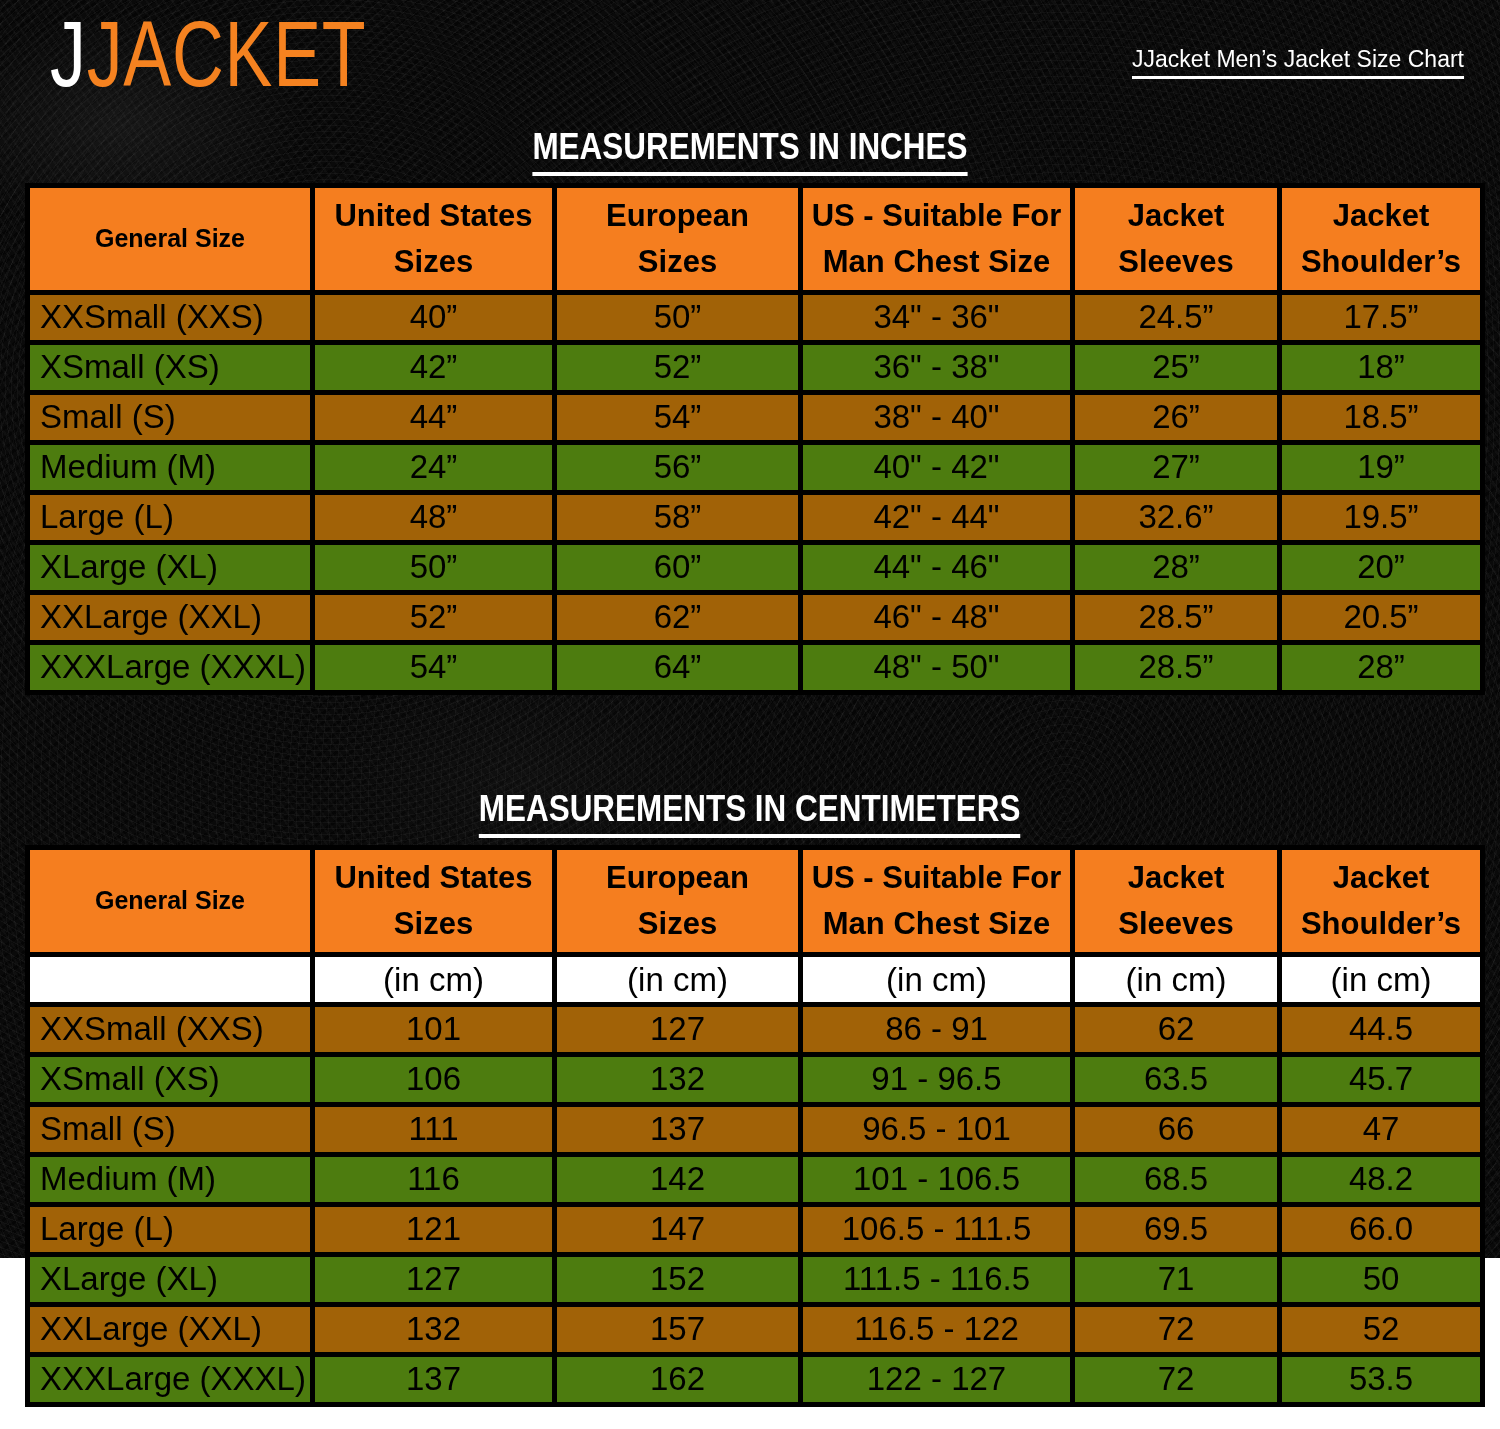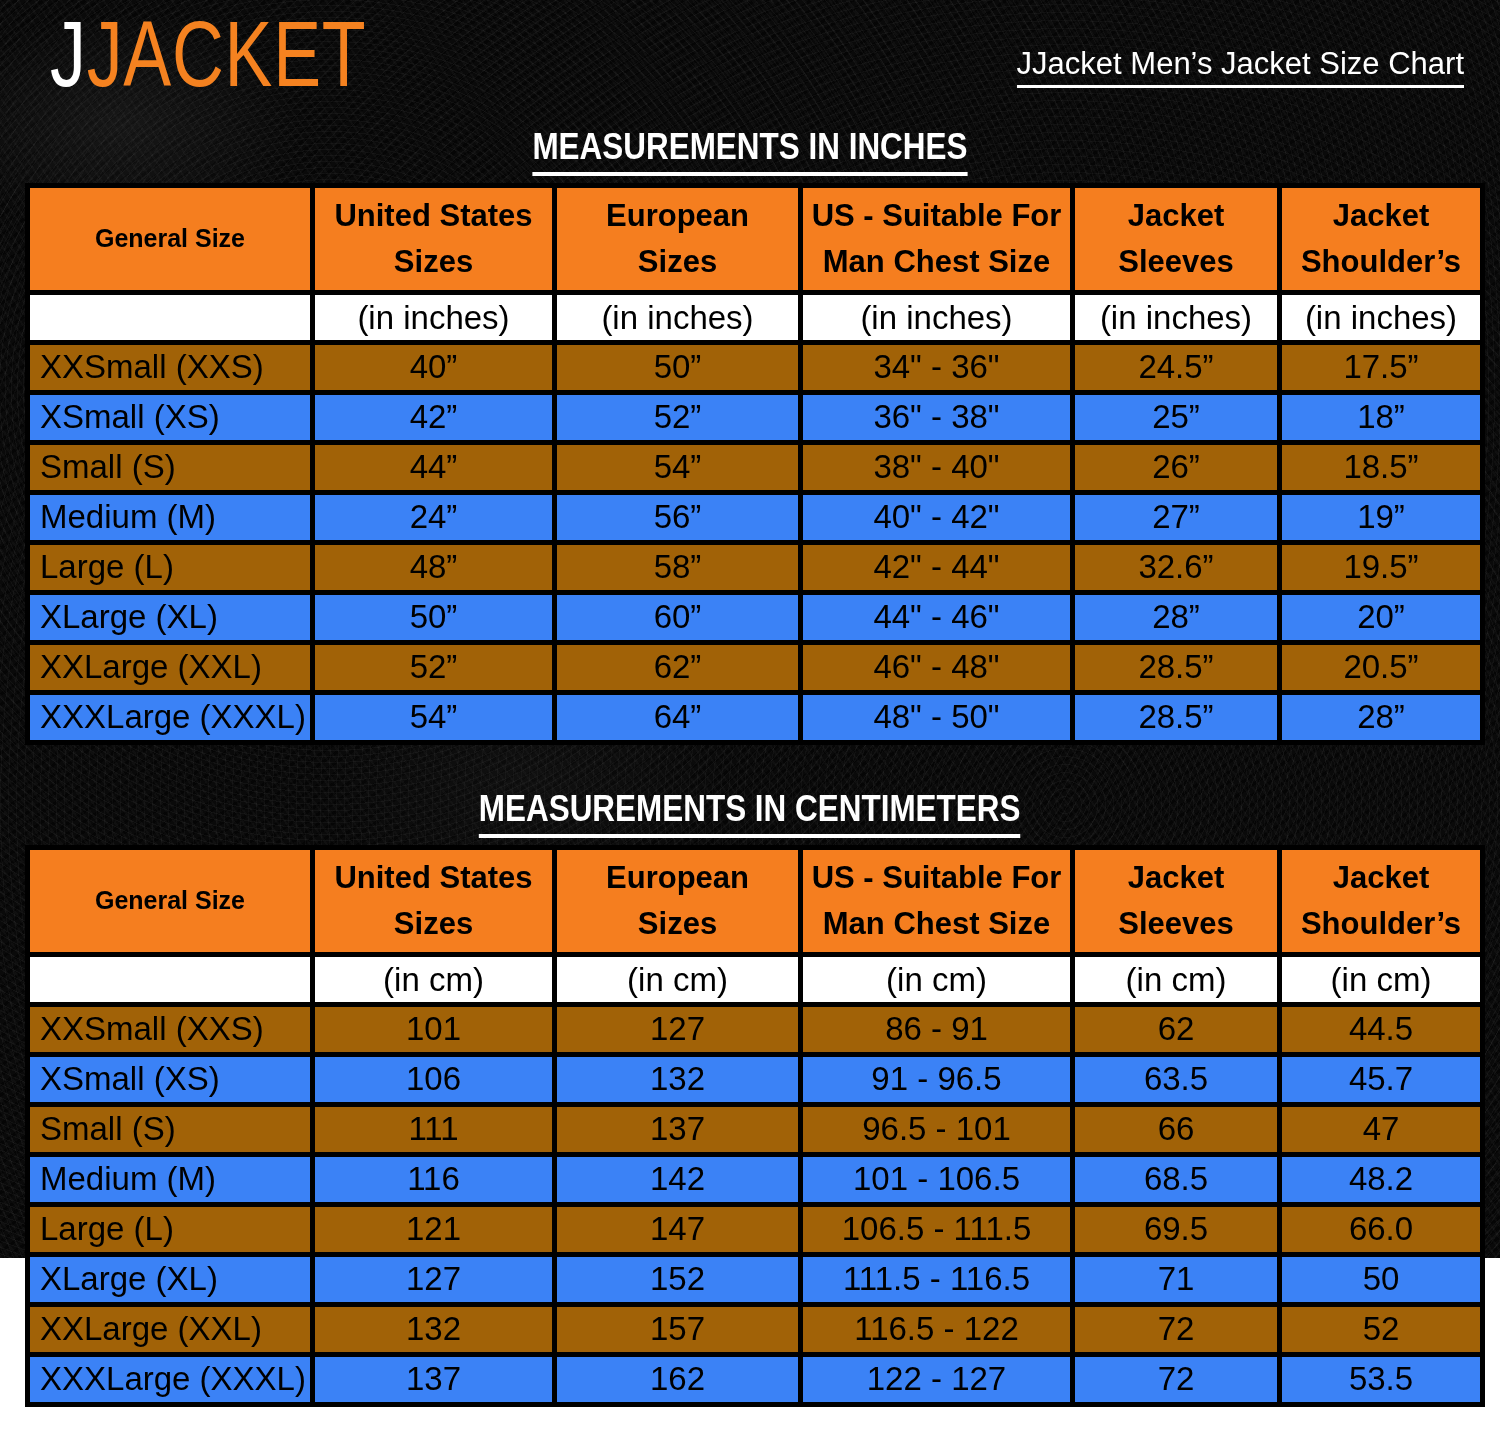--- a/index.html
+++ b/index.html
@@ -26,21 +26,21 @@
     position:absolute;left:50px;top:6px;
     font-size:92px;font-weight:400;line-height:1.05;
     letter-spacing:1px;white-space:nowrap;
     transform:scaleX(0.78);transform-origin:left top;
   }
   .logo .j{color:#ffffff;}
   .logo .rest{color:#f58220;}
   
   .heading-right{
     position:absolute;top:46px;right:36px;
-    color:#ffffff;font-size:31px;font-weight:400;
+    color:#ffffff;font-size:23px;font-weight:400;
     border-bottom:3px solid #ffffff;padding-bottom:3px;
     white-space:nowrap;
   }
   
   .section-title{
     position:absolute;left:0;width:100%;text-align:center;color:#ffffff;
   }
   .section-title .inner{
     display:inline-block;
     font-size:37px;font-weight:700;letter-spacing:0px;
@@ -71,21 +71,21 @@
     font-size:31px;font-weight:700;line-height:1.5;
     height:100px;white-space:pre-line;
   }
   table.size-table tr.unit-row td{
     background:#ffffff;font-size:33px;font-weight:400;height:43px;
   }
   table.size-table tbody td{
     font-size:33px;font-weight:400;height:43px;line-height:1.1;
   }
   table.size-table tr.row-orange td{background:#a16207;}
-  table.size-table tr.row-white td{background:#3b82f6;}
+  table.size-table tr.row-white td{background:#4d7c0f;}
   table.size-table th:first-child{font-size:25px;}
   table.size-table tbody td:first-child{
     text-align:left;padding-left:10px;
   }
 </style>
 </head>
 <body>
 
 <div class="page">
 
@@ -113,28 +113,20 @@
 Sizes</th>
           <th>European
 Sizes</th>
           <th>US - Suitable For
 Man Chest Size</th>
           <th>Jacket
 Sleeves</th>
           <th>Jacket
 Shoulder’s</th>
         </tr>
-        <tr class="unit-row">
-          <td></td>
-          <td>(in inches)</td>
-          <td>(in inches)</td>
-          <td>(in inches)</td>
-          <td>(in inches)</td>
-          <td>(in inches)</td>
-        </tr>
       </thead>
     <tbody>
         <tr class="row-orange">
           <td>XXSmall (XXS)</td>
           <td>40”</td>
           <td>50”</td>
           <td>34" - 36"</td>
           <td>24.5”</td>
           <td>17.5”</td>
         </tr>

